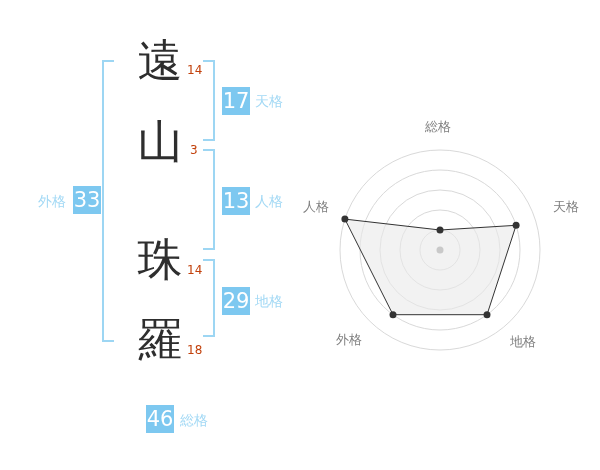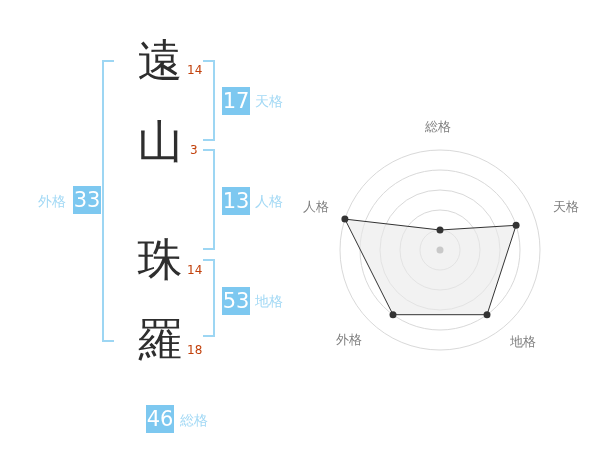--- a/index.html
+++ b/index.html
@@ -109,21 +109,21 @@
   <div class="bracket right b-ten"></div>
   <div class="bracket right b-jin"></div>
   <div class="bracket right b-chi"></div>
 
   <div class="score-box sb-ten">17</div>
   <div class="score-label sl-ten">天格</div>
 
   <div class="score-box sb-jin">13</div>
   <div class="score-label sl-jin">人格</div>
 
-  <div class="score-box sb-chi">53</div>
+  <div class="score-box sb-chi">29</div>
   <div class="score-label sl-chi">地格</div>
 
   <div class="score-label sl-gai">外格</div>
   <div class="score-box sb-gai">33</div>
 
   <div class="score-box sb-sou">46</div>
   <div class="score-label sl-sou">総格</div>
 
   <div class="radar-wrap">
     <svg id="radar-svg" width="300" height="280" viewBox="0 0 300 280">

